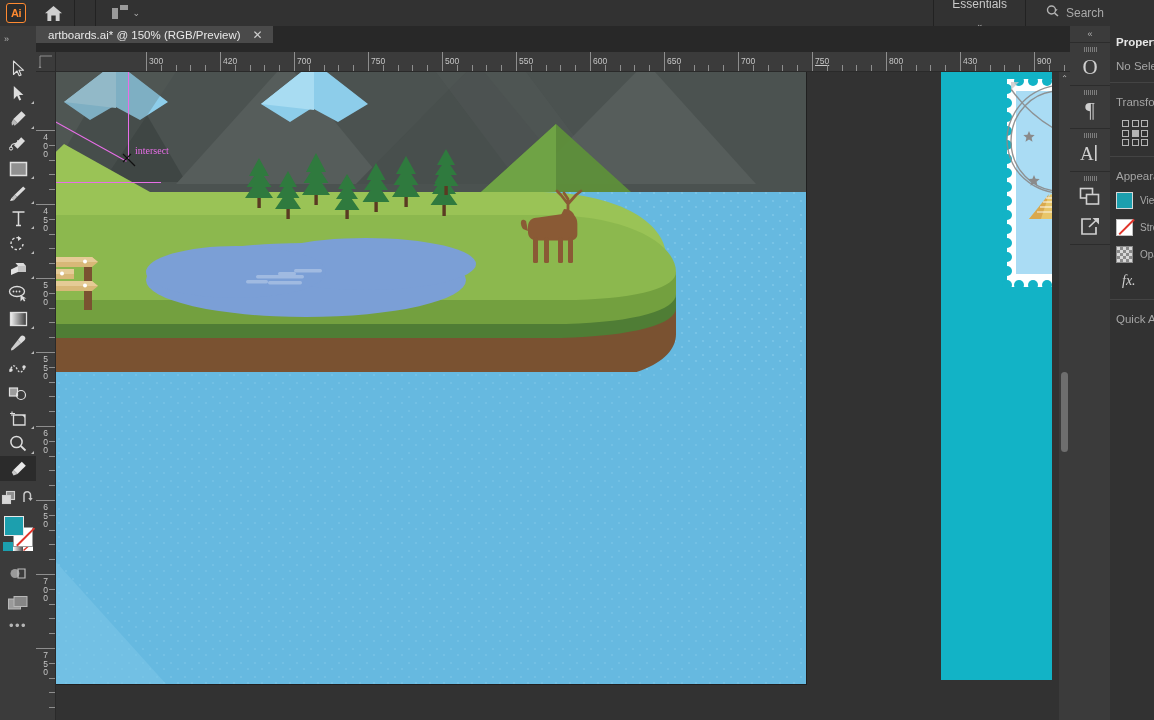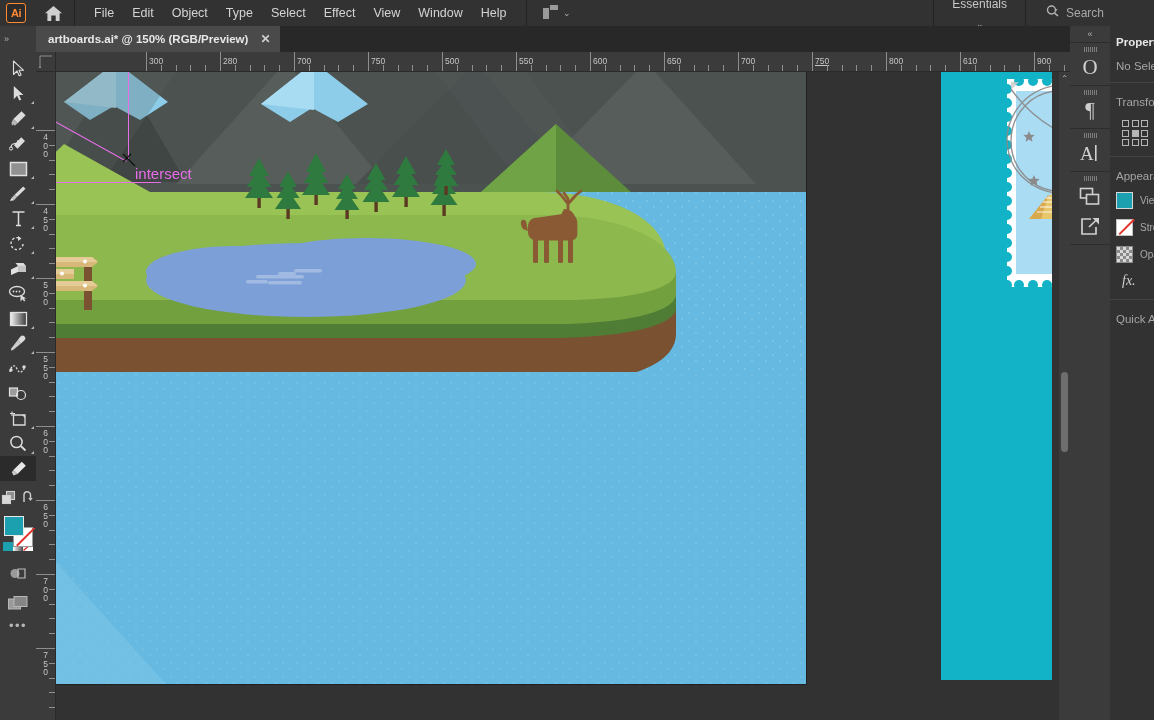--- a/index.html
+++ b/index.html
@@ -52,23 +52,23 @@
   .tabbar {
     position: absolute; left: 0; top: 26px; width: 1154px; height: 26px;
     background: #282828;
   }
   .dock-toggle-left {
     position: absolute; left: 0; top: 0; width: 36px; height: 26px;
     background: #3b3b3b; color: #b4b4b4; font-size: 9px;
     display: flex; align-items: center; padding-left: 4px;
   }
   .doc-tab {
-    position: absolute; left: 36px; top: 0; height: 26px;
+    position: absolute; left: 36px; top: 0; height: 17px;
     background: #4a4a4a; display: flex; align-items: center;
-    padding: 0 10px 0 12px; gap: 12px; font-weight: bold;
+    padding: 0 10px 0 12px; gap: 12px;
   }
   .doc-tab-title { color: #e8e8e8; font-size: 11.5px; white-space: nowrap; }
   .doc-tab-close { color: #cfcfcf; font-size: 12px; line-height: 1; cursor: pointer; }
 
   
   .toolbar {
     position: absolute; left: 0; top: 52px; width: 36px; height: 668px;
     background: #3b3b3b;
   }
   .tool {
@@ -144,22 +144,22 @@
   }
   .guide-diag1 {
     position: absolute; left: -3px; top: 48px; width: 84px; height: 1px;
     background: #e86ee8; transform: rotate(29deg); transform-origin: left center;
   }
   .guide-diag2 {
     position: absolute; left: -3px; top: 110px; width: 108px; height: 1px;
     background: #e86ee8;
   }
   .guide-label {
-    position: absolute; left: 79px; top: 93px;
-    color: #e86ee8; font-size: 15px; font-family: Liberation Sans, sans-serif;
+    position: absolute; left: 79px; top: 73px;
+    color: #e86ee8; font-size: 10px; font-family: Liberation Serif, serif;
   }
   .cursor-cross { position: absolute; left: 66px; top: 81px; }
 
   
   .scroll-v {
     position: absolute; right: 0; top: 0; width: 11px; height: 648px;
     background: #3b3b3b;
   }
   .scroll-v-thumb {
     position: absolute; left: 2px; top: 300px; width: 7px; height: 80px;
@@ -237,31 +237,20 @@
 <div class="app">
 
   <div class="menubar">
     <div class="ai-logo">Ai</div>
     <div class="home-icon">
       <svg width="19" height="17" viewBox="0 0 19 17">
           <path d="M9.5 1 L18 8.2 L15.6 8.2 L15.6 16 L11.7 16 L11.7 10.5 L7.3 10.5 L7.3 16 L3.4 16 L3.4 8.2 L1 8.2 Z" fill="#cfcfcf"></path>
         </svg>
     </div>
     <div class="vsep"></div>
-    <div class="menu-items">
-      <div class="menu-item">File</div>
-      <div class="menu-item">Edit</div>
-      <div class="menu-item">Object</div>
-      <div class="menu-item">Type</div>
-      <div class="menu-item">Select</div>
-      <div class="menu-item">Effect</div>
-      <div class="menu-item">View</div>
-      <div class="menu-item">Window</div>
-      <div class="menu-item">Help</div>
-    </div>
     <div class="vsep"></div>
     <div class="menu-item arrange-btn">
       <span class="arrange-glyph">
         <i style="width:6px;height:11px;"></i>
         <i style="width:8px;height:5px;position:relative;top:-3px;"></i>
       </span>
       <span class="chev">⌄</span>
     </div>
 
     <div class="menu-right">
@@ -473,21 +462,21 @@
   </div>
 
   <div class="ruler-h" id="rh">
       <div class="tickline" style="left: 90px; top: 0px; width: 1px; height: 20px;"></div>
       <div class="rl" style="left: 93px; top: 4px;">300</div>
       <div class="tickline" style="left: 104.8px; top: 13px; width: 1px; height: 7px;"></div>
       <div class="tickline" style="left: 119.6px; top: 13px; width: 1px; height: 7px;"></div>
       <div class="tickline" style="left: 134.4px; top: 13px; width: 1px; height: 7px;"></div>
       <div class="tickline" style="left: 149.2px; top: 13px; width: 1px; height: 7px;"></div>
       <div class="tickline" style="left: 164px; top: 0px; width: 1px; height: 20px;"></div>
-      <div class="rl" style="left: 167px; top: 4px;">280</div>
+      <div class="rl" style="left: 167px; top: 4px;">420</div>
       <div class="tickline" style="left: 178.8px; top: 13px; width: 1px; height: 7px;"></div>
       <div class="tickline" style="left: 193.6px; top: 13px; width: 1px; height: 7px;"></div>
       <div class="tickline" style="left: 208.4px; top: 13px; width: 1px; height: 7px;"></div>
       <div class="tickline" style="left: 223.2px; top: 13px; width: 1px; height: 7px;"></div>
       <div class="tickline" style="left: 238px; top: 0px; width: 1px; height: 20px;"></div>
       <div class="rl" style="left: 241px; top: 4px;">700</div>
       <div class="tickline" style="left: 252.8px; top: 13px; width: 1px; height: 7px;"></div>
       <div class="tickline" style="left: 267.6px; top: 13px; width: 1px; height: 7px;"></div>
       <div class="tickline" style="left: 282.4px; top: 13px; width: 1px; height: 7px;"></div>
       <div class="tickline" style="left: 297.2px; top: 13px; width: 1px; height: 7px;"></div>
@@ -533,21 +522,21 @@
       <div class="tickline" style="left: 785.6px; top: 13px; width: 1px; height: 7px;"></div>
       <div class="tickline" style="left: 800.4px; top: 13px; width: 1px; height: 7px;"></div>
       <div class="tickline" style="left: 815.2px; top: 13px; width: 1px; height: 7px;"></div>
       <div class="tickline" style="left: 830px; top: 0px; width: 1px; height: 20px;"></div>
       <div class="rl" style="left: 833px; top: 4px;">800</div>
       <div class="tickline" style="left: 844.8px; top: 13px; width: 1px; height: 7px;"></div>
       <div class="tickline" style="left: 859.6px; top: 13px; width: 1px; height: 7px;"></div>
       <div class="tickline" style="left: 874.4px; top: 13px; width: 1px; height: 7px;"></div>
       <div class="tickline" style="left: 889.2px; top: 13px; width: 1px; height: 7px;"></div>
       <div class="tickline" style="left: 904px; top: 0px; width: 1px; height: 20px;"></div>
-      <div class="rl" style="left: 907px; top: 4px;">610</div>
+      <div class="rl" style="left: 907px; top: 4px;">430</div>
       <div class="tickline" style="left: 918.8px; top: 13px; width: 1px; height: 7px;"></div>
       <div class="tickline" style="left: 933.6px; top: 13px; width: 1px; height: 7px;"></div>
       <div class="tickline" style="left: 948.4px; top: 13px; width: 1px; height: 7px;"></div>
       <div class="tickline" style="left: 963.2px; top: 13px; width: 1px; height: 7px;"></div>
       <div class="tickline" style="left: 978px; top: 0px; width: 1px; height: 20px;"></div>
       <div class="rl" style="left: 981px; top: 4px;">900</div>
       <div class="tickline" style="left: 992.8px; top: 13px; width: 1px; height: 7px;"></div>
       <div class="tickline" style="left: 1007.6px; top: 13px; width: 1px; height: 7px;"></div>
       <div class="tickline" style="left: 1022.4px; top: 13px; width: 1px; height: 7px;"></div>
       <div class="tickline" style="left: 1037.2px; top: 13px; width: 1px; height: 7px;"></div>

